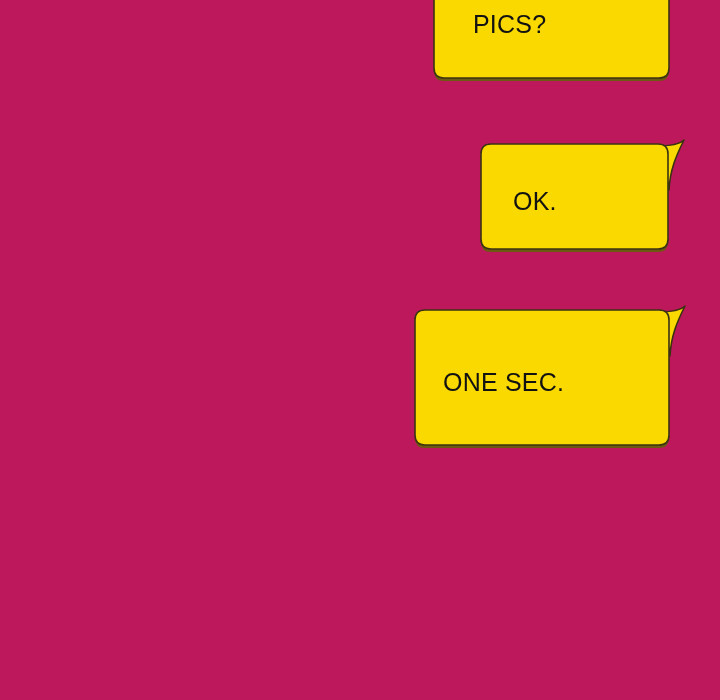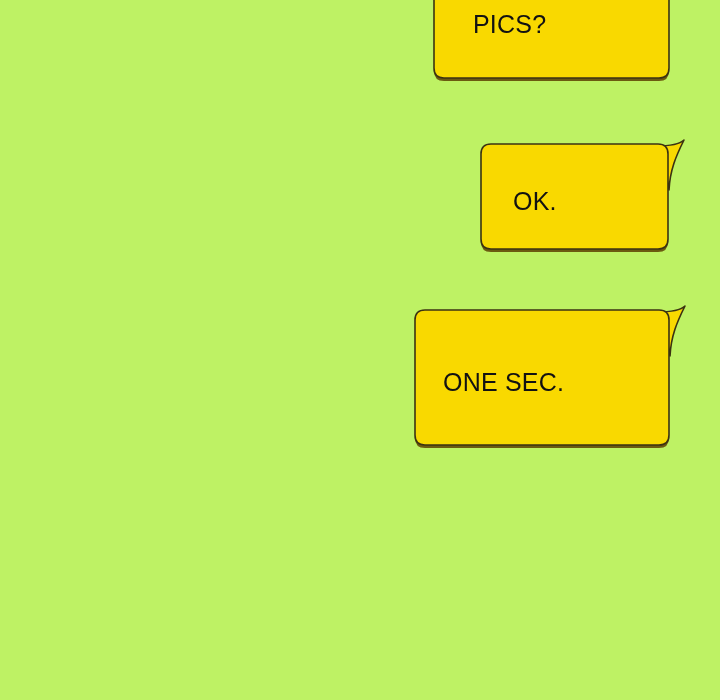--- a/index.html
+++ b/index.html
@@ -10,21 +10,21 @@
   body {
     width: 720px;
     height: 700px;
     overflow: hidden;
     font-family: "Liberation Sans", sans-serif;
   }
   #canvas {
     position: relative;
     width: 720px;
     height: 700px;
-    background: #bef264;
+    background: #be185d;
     overflow: hidden;
   }
   .bubble {
     position: absolute;
   }
   .bubble svg {
     position: absolute;
     left: 0;
     top: 0;
     overflow: visible;

